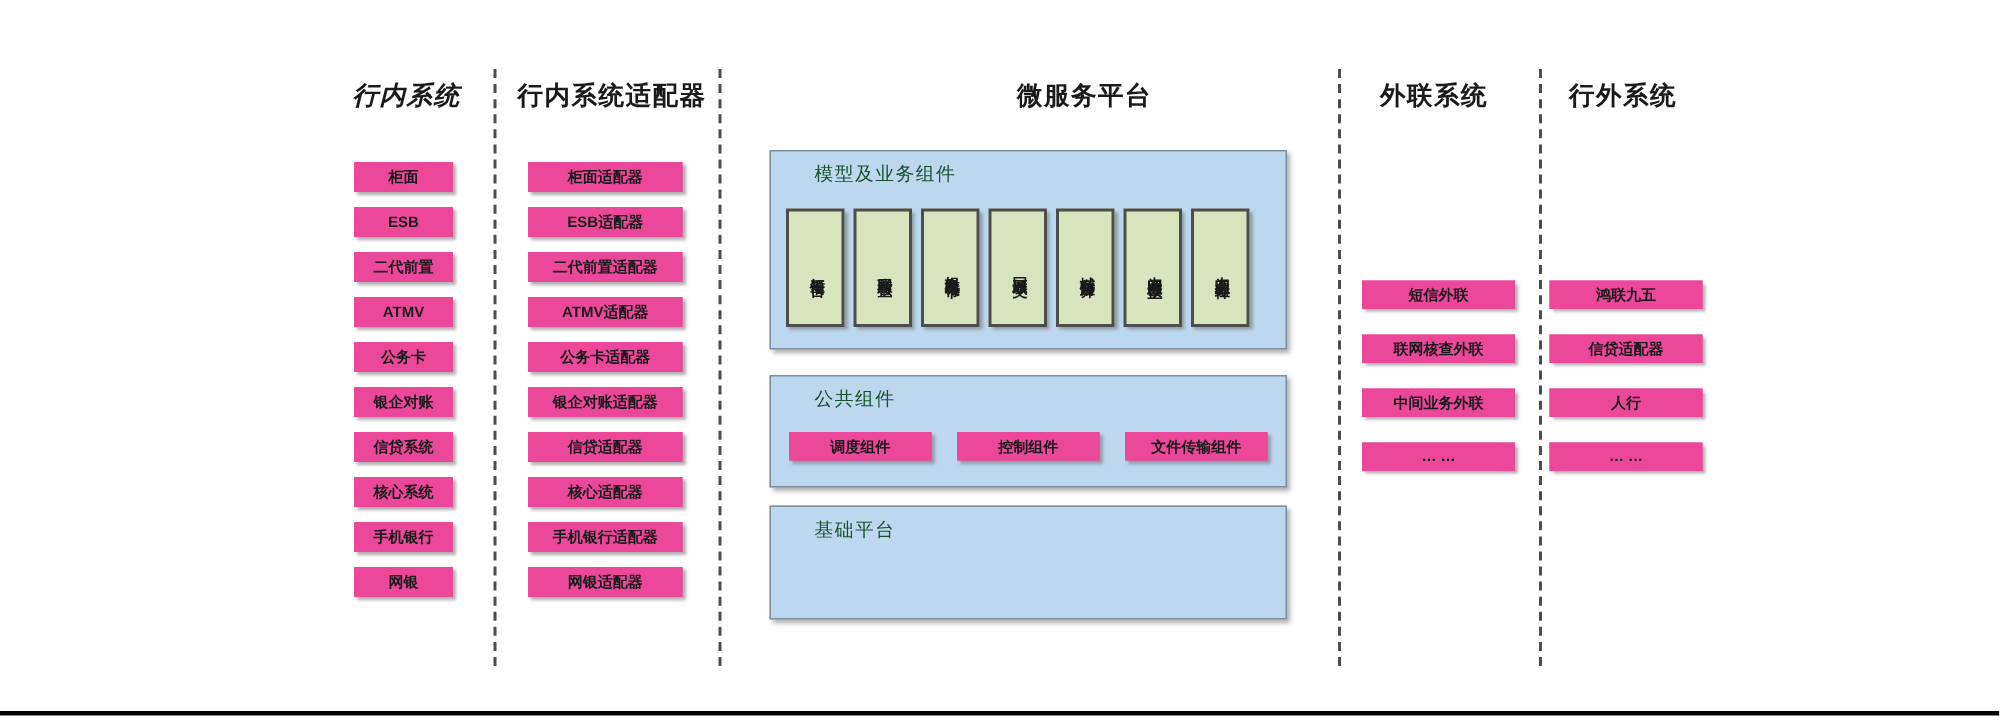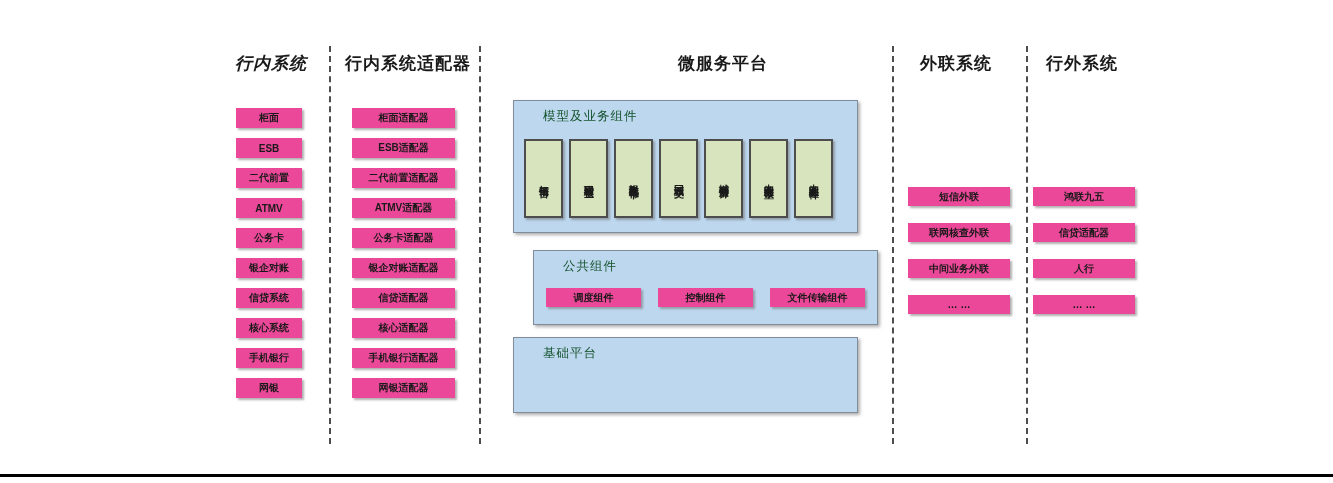--- a/index.html
+++ b/index.html
@@ -167,21 +167,21 @@
       <div class="vbox">短信平台</div>
       <div class="vbox">联网核查</div>
       <div class="vbox">银联及银行卡</div>
       <div class="vbox">同城票交</div>
       <div class="vbox">城商行清算</div>
       <div class="vbox">中间业务模型</div>
       <div class="vbox">中间业务组件</div>
     </div>
   </div>
 
-  <div class="bsec" style="top:250px; height:75px;margin-left:20px;">
+  <div class="bsec" style="top:250px; height:75px;">
     <div class="sec-title">公共组件</div>
     <div class="hrow" style="top:37px;">
       <div class="gbox w95">调度组件</div>
       <div class="gbox w95">控制组件</div>
       <div class="gbox w95">文件传输组件</div>
     </div>
   </div>
 
   <div class="bsec" style="top:337px; height:76px;">
     <div class="sec-title">基础平台</div>

